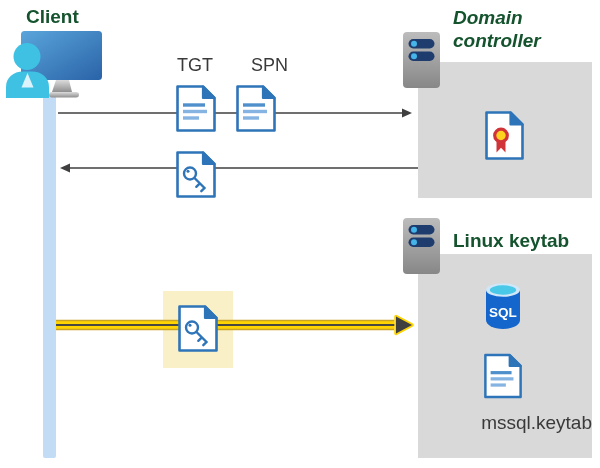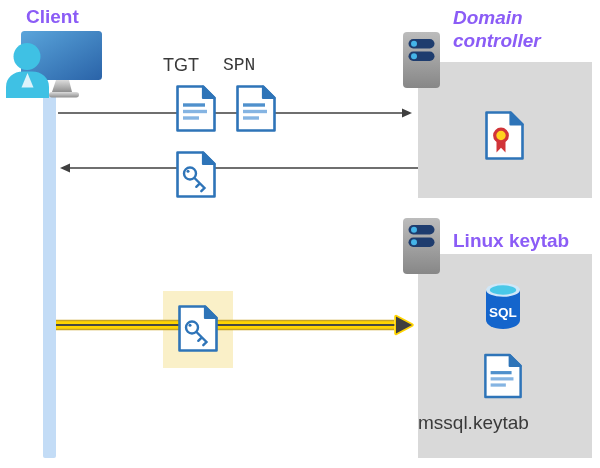--- a/index.html
+++ b/index.html
@@ -1,40 +1,40 @@
 <!DOCTYPE html>
 <html><head>
 <meta charset="utf-8">
 <style>
   html,body{margin:0;padding:0;background:#fff;}
   .canvas{
     position:relative;width:600px;height:468px;background:#ffffff;
     font-family:"Liberation Sans",sans-serif;overflow:hidden;
   }
   .abs{position:absolute;}
-  .node-label{font-weight:bold;color:#8b5cf6;font-size:19px;line-height:23px;z-index:5;}
-  .small-label{color:#3a3a3a;font-size:18px;text-align:left;z-index:5;}
+  .node-label{font-weight:bold;color:#14532d;font-size:19px;line-height:23px;z-index:5;}
+  .small-label{color:#3a3a3a;font-size:18px;text-align:right;z-index:5;}
   .lane{
     left:43px;top:94px;width:13px;height:364px;
     background:#c3dcf6;border-radius:2px;z-index:1;
   }
   .graybox{background:#d9d9d9;z-index:1;}
   .box-dc{left:418px;top:62px;width:174px;height:136px;}
   .box-linux{left:418px;top:254px;width:174px;height:204px;}
   .highlight{
     left:163px;top:291px;width:70px;height:77px;
     background:#faf0c8;z-index:2;
   }
   .icon{z-index:4;}
   .overlay{left:0;top:0;z-index:3;pointer-events:none;}
   .lbl-client{left:26px;top:5px;}
   .lbl-dc{left:453px;top:6px;width:120px;font-style:italic;}
   .lbl-linux{left:453px;top:229px;width:140px;}
   .lbl-tgt{left:163px;top:55px;width:50px;}
-  .lbl-spn{left:223px;top:55px;width:50px;font-family:Liberation Mono, monospace;}
+  .lbl-spn{left:238px;top:55px;width:50px;}
   .lbl-keytab{left:418px;top:412px;width:174px;font-size:19px;}
 </style>
 </head>
 <body>
 
 <div class="canvas">
 
   <svg width="0" height="0" style="position:absolute" aria-hidden="true">
     <defs>
       <linearGradient id="gradMon" x1="0" y1="0" x2="1" y2="1">

